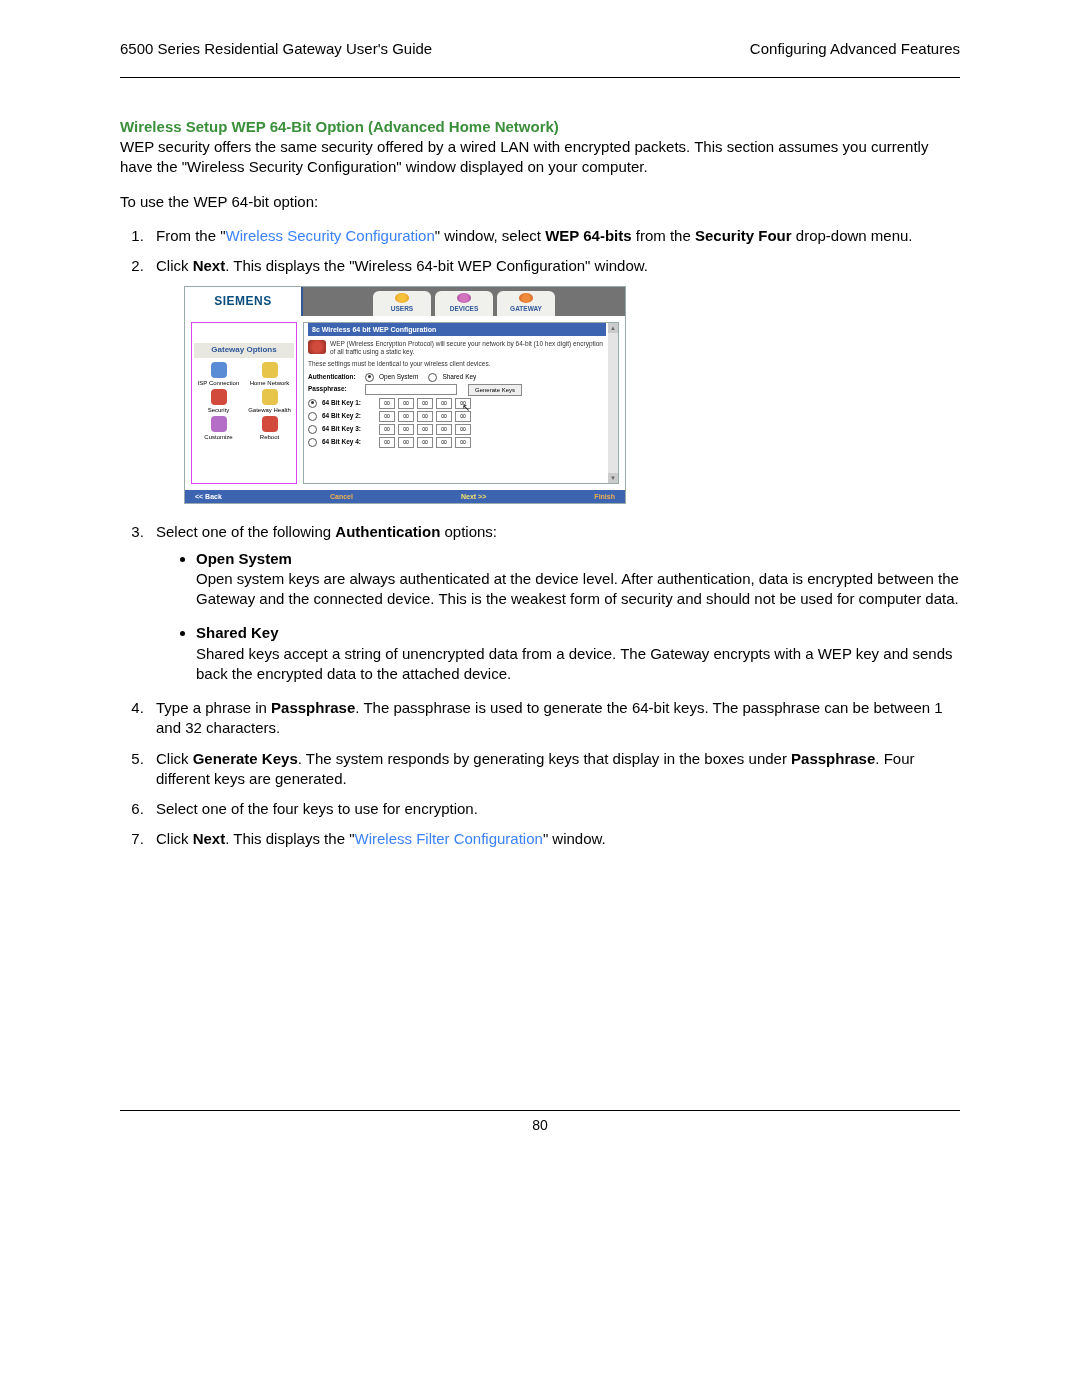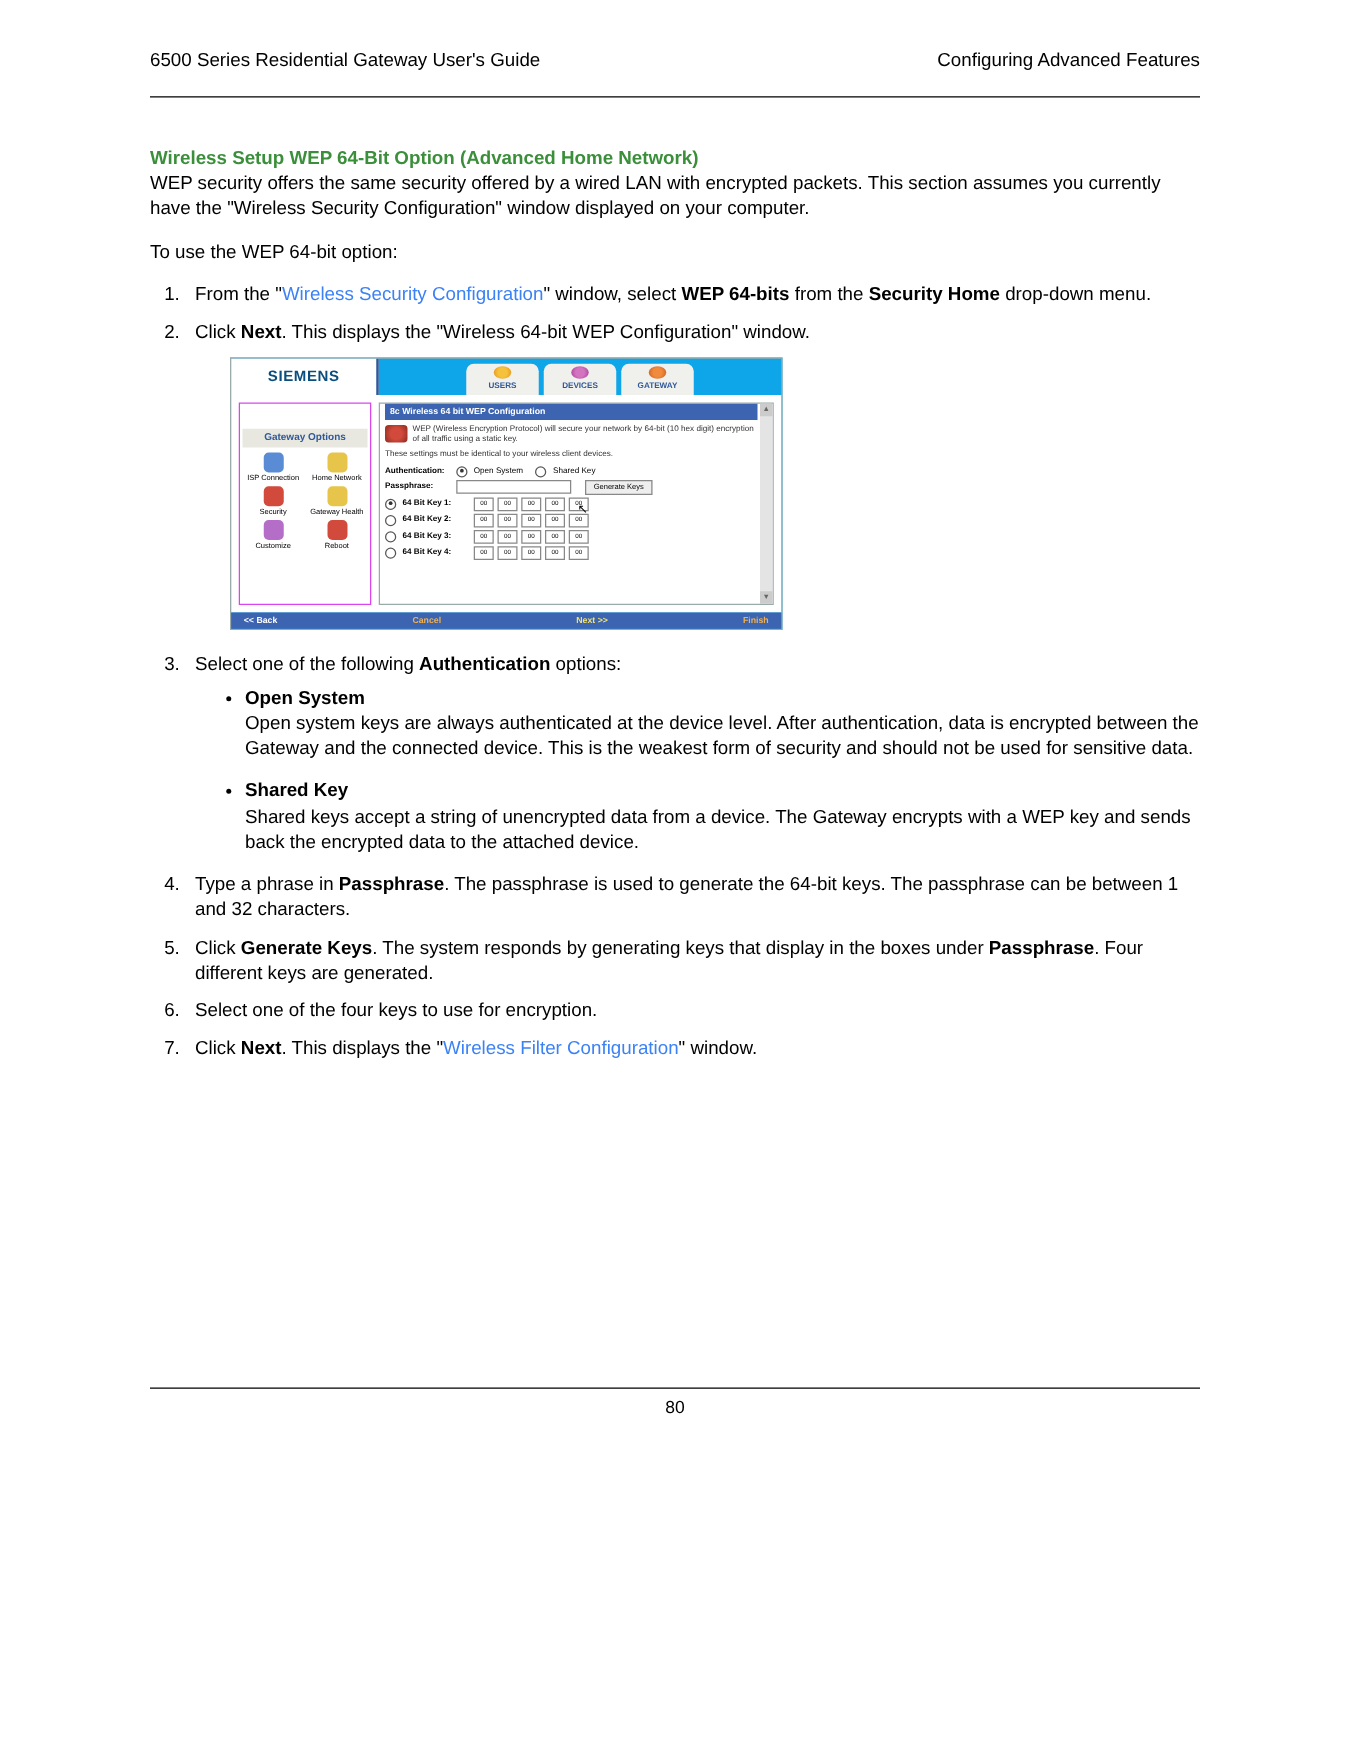--- a/index.html
+++ b/index.html
@@ -38,21 +38,21 @@
   ol.steps > li { margin-bottom: 10px; padding-left: 8px; line-height: 1.35; }
   ul.bullets { list-style: disc; padding-left: 40px; margin: 6px 0 0 0; }
   ul.bullets > li { margin-bottom: 14px; line-height: 1.35; }
   .bold { font-weight: bold; }
 
   
   .shot {
     width: 440px;
     margin: 10px 0 18px 28px;
     border: 1px solid #9aa;
-    background: #0ea5e9;
+    background: #737373;
     font-size: 8px;
     font-family: Verdana, Arial, sans-serif;
     position: relative;
   }
   .shot-top {
     display: flex;
     align-items: stretch;
   }
   .brand {
     background: #fff;
@@ -209,21 +209,21 @@
   <hr class="hr">
 
   <div class="section-title">Wireless Setup WEP 64-Bit Option (Advanced Home Network)</div>
 
   <p>WEP security offers the same security offered by a wired LAN with encrypted packets. This section assumes you currently have the "Wireless Security Configuration" window displayed on your computer.</p>
 
   <p>To use the WEP 64-bit option:</p>
 
   <ol class="steps">
     <li>
-      <span>From the "</span><span class="link">Wireless Security Configuration</span><span>" window, select </span><span class="bold">WEP 64-bits</span><span> from the </span><span class="bold">Security Home</span><span> drop-down menu.</span>
+      <span>From the "</span><span class="link">Wireless Security Configuration</span><span>" window, select </span><span class="bold">WEP 64-bits</span><span> from the </span><span class="bold">Security Four</span><span> drop-down menu.</span>
     </li>
 
     <li>
       <span>Click </span><span class="bold">Next</span><span>. This displays the "Wireless 64-bit WEP Configuration" window.</span>
 
       
       <div class="shot">
         <div class="shot-top">
           <div class="brand">SIEMENS</div>
           <div class="topnav">
@@ -317,21 +317,21 @@
           <span class="barbtn orange">Finish</span>
         </div>
       </div>
     </li>
 
     <li>
       <span>Select one of the following </span><span class="bold">Authentication</span><span> options:</span>
       <ul class="bullets">
         <li>
           <span class="bold">Open System</span><br>
-          <span>Open system keys are always authenticated at the device level. After authentication, data is encrypted between the Gateway and the connected device. This is the weakest form of security and should not be used for sensitive data.</span>
+          <span>Open system keys are always authenticated at the device level. After authentication, data is encrypted between the Gateway and the connected device. This is the weakest form of security and should not be used for computer data.</span>
         </li>
         <li>
           <span class="bold">Shared Key</span><br>
           <span>Shared keys accept a string of unencrypted data from a device. The Gateway encrypts with a WEP key and sends back the encrypted data to the attached device.</span>
         </li>
       </ul>
     </li>
 
     <li>
       <span>Type a phrase in </span><span class="bold">Passphrase</span><span>. The passphrase is used to generate the 64-bit keys. The passphrase can be between 1 and 32 characters.</span>

